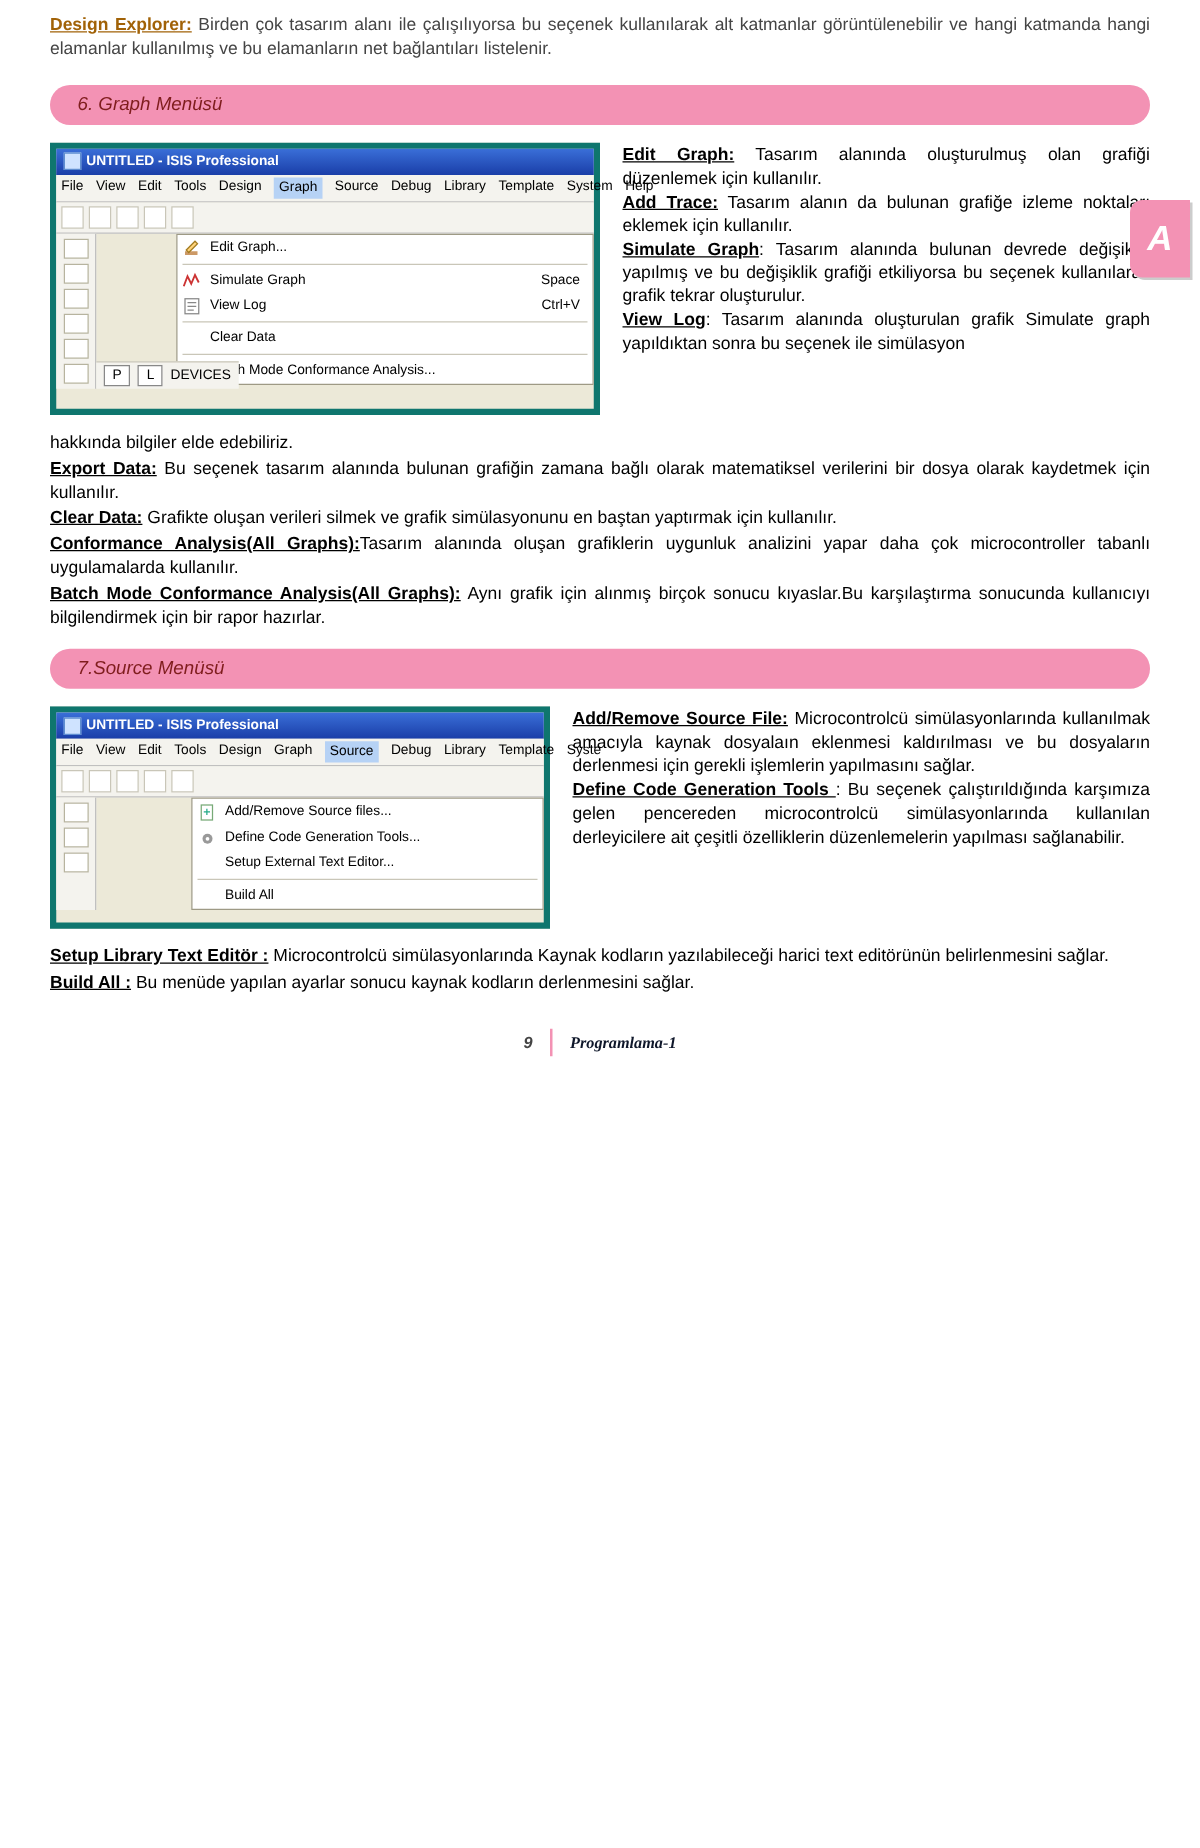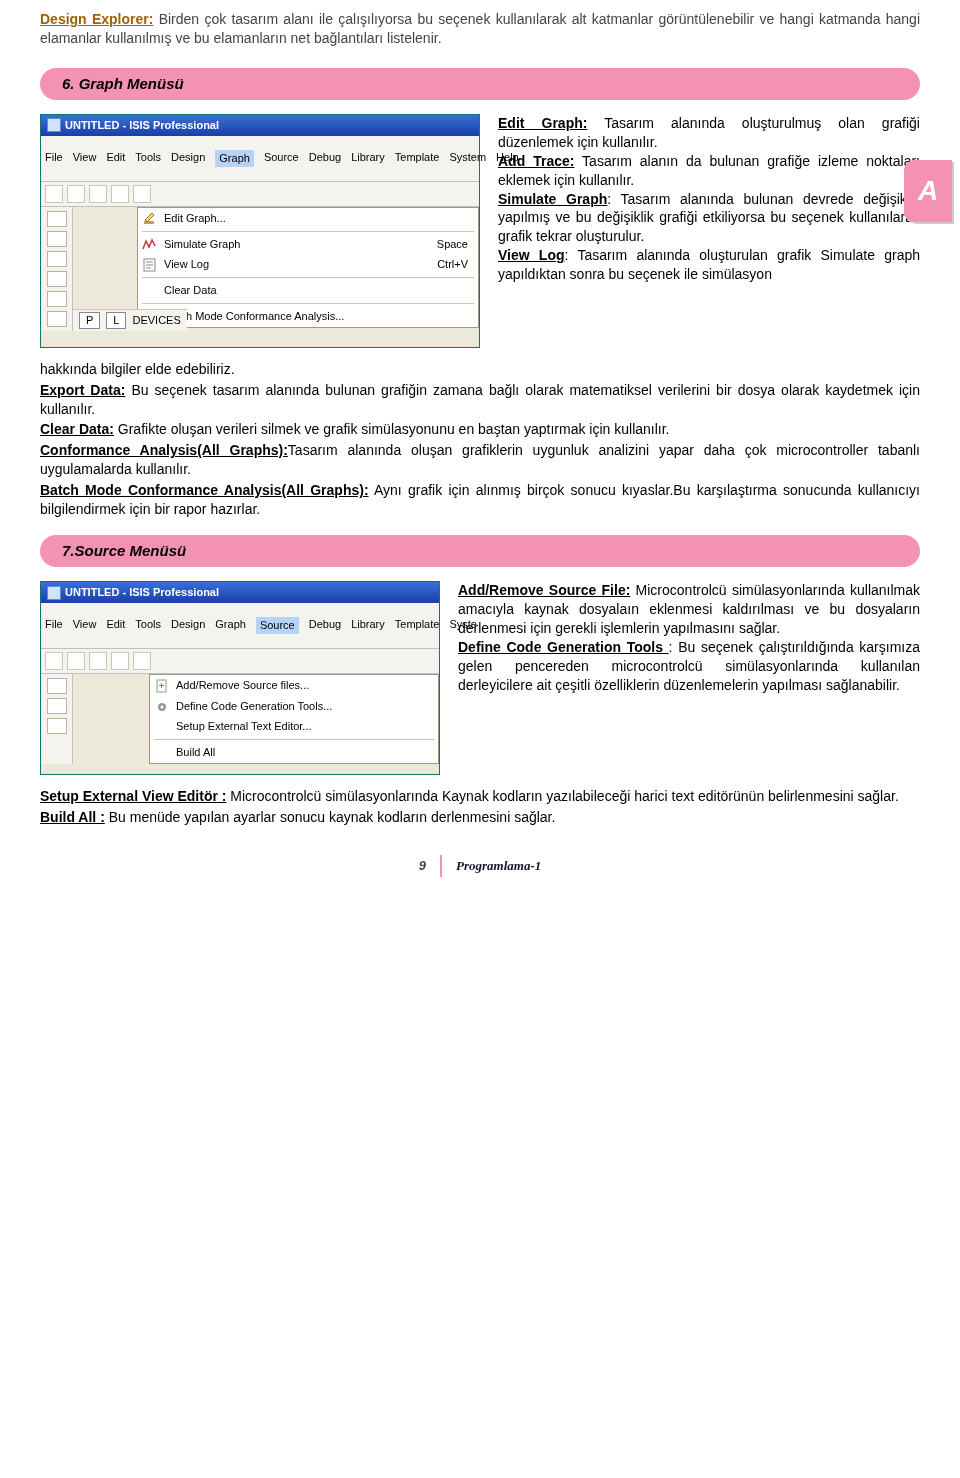--- a/index.html
+++ b/index.html
@@ -16,22 +16,22 @@
   .intro-para { text-align: justify; margin-bottom: 20px; color:#444; }
   .intro-para .term { font-weight: bold; text-decoration: underline; color:#a16207; }
 
   .section-header {
     display:flex; align-items:center; margin: 16px 0 14px 0;
   }
   .pill {
     background: #f392b4;
     border-radius: 18px;
     padding: 6px 22px;
-    color: #000000;
-    font-weight: bold;
+    color: #7f1d1d;
+    font-weight: normal;
     font-style: italic;
     font-size: 15px;
     flex: 1;
   }
   .tab-A {
     position:absolute;
     right: 8px;
     top: 160px;
     width: 48px; height: 62px;
     background:#f392b4;
@@ -45,38 +45,38 @@
   }
 
   .flow-block { overflow: hidden; margin-bottom: 6px; }
   .float-img {
     float:left;
     margin: 0 18px 6px 0;
   }
 
   
   .winshot {
-    border:1px solid #0f766e;
+    border:5px solid #0f766e;
     background:#ece9d8;
     font-family: Tahoma, Arial, sans-serif;
     font-size: 11px;
     color:#000;
   }
   .titlebar {
     background: linear-gradient(#3a6fd8,#1a3ea8);
     color:#fff; font-weight:bold;
     padding:3px 6px;
     display:flex; align-items:center; gap:4px;
   }
   .iisicon {
     width:14px;height:14px;background:#cfe3ff;border:1px solid #5f8ed0;display:inline-block;
   }
   .menubar {
     background:#f4f3ee;
-    padding:14px 4px;
+    padding:2px 4px;
     display:flex; gap:10px;
     border-bottom:1px solid #c0c0c0;
   }
   .menubar span.sel { background:#b6d2f5; padding:1px 4px; }
   .toolbar {
     background:#f4f3ee;
     padding:3px 4px;
     display:flex; gap:4px;
     border-bottom:1px solid #c0c0c0;
   }
@@ -327,20 +327,20 @@
     </div>
     <div style="height:10px"></div>
   </div>
 
   <div class="desc-block">
     <p><span class="term">Add/Remove Source File:</span><span> Microcontrolcü simülasyonlarında kullanılmak amacıyla kaynak dosyalaın eklenmesi kaldırılması ve bu dosyaların derlenmesi için gerekli işlemlerin yapılmasını sağlar.</span></p>
     <p><span class="term">Define Code Generation Tools </span><span>: Bu seçenek çalıştırıldığında karşımıza gelen pencereden microcontrolcü simülasyonlarında kullanılan derleyicilere ait çeşitli özelliklerin düzenlemelerin yapılması sağlanabilir.</span></p>
   </div>
 </div>
 
-<p class="after-para"><span class="term">Setup External View Editör :</span><span>  Microcontrolcü simülasyonlarında Kaynak kodların yazılabileceği harici text editörünün belirlenmesini sağlar.</span></p>
+<p class="after-para"><span class="term">Setup Library Text Editör :</span><span>  Microcontrolcü simülasyonlarında Kaynak kodların yazılabileceği harici text editörünün belirlenmesini sağlar.</span></p>
 <p class="after-para"><span class="term">Build All :</span><span>  Bu menüde yapılan ayarlar sonucu kaynak kodların derlenmesini sağlar.</span></p>
 
 <div class="footer">
   <span class="pgnum">9</span>
   <span class="vline"></span>
   <span class="bookname">Programlama-1</span>
 </div>
 
 </body></html>

